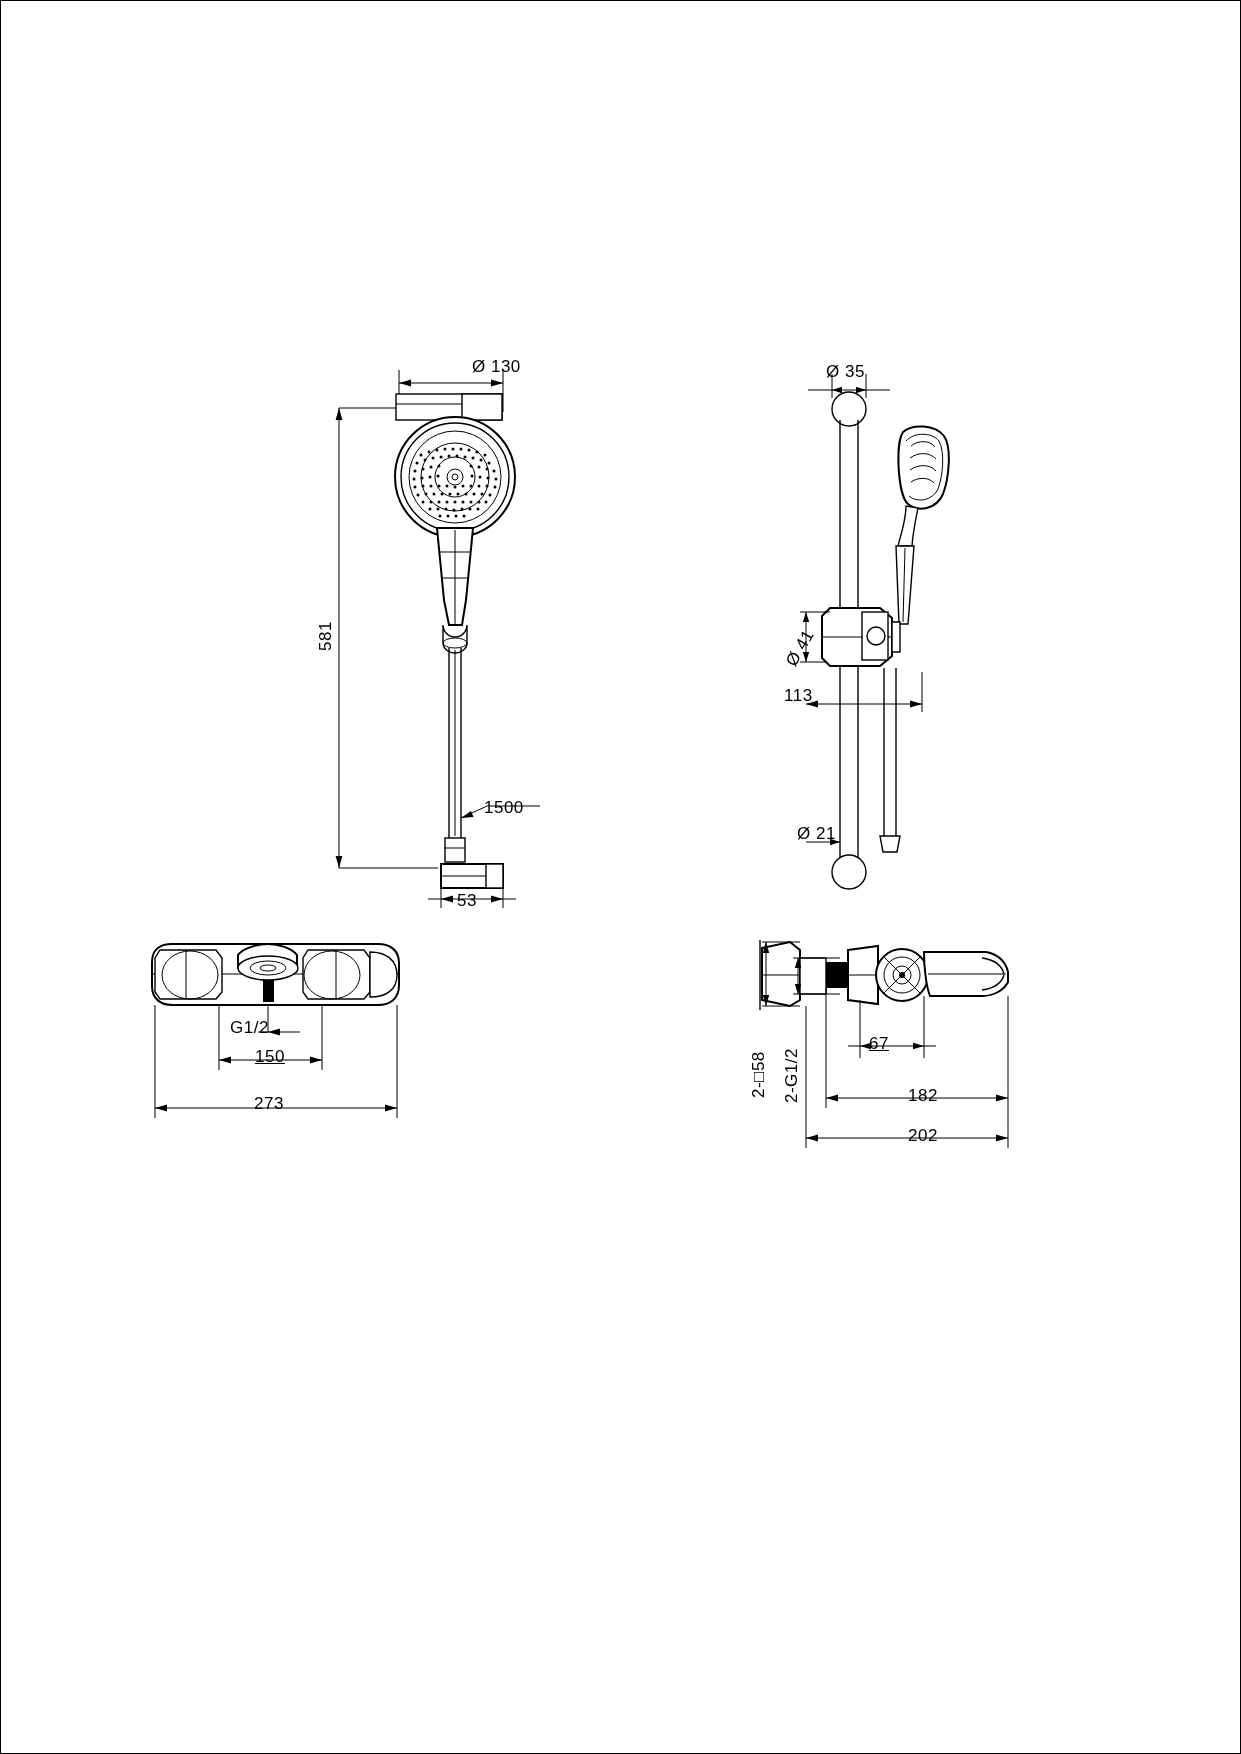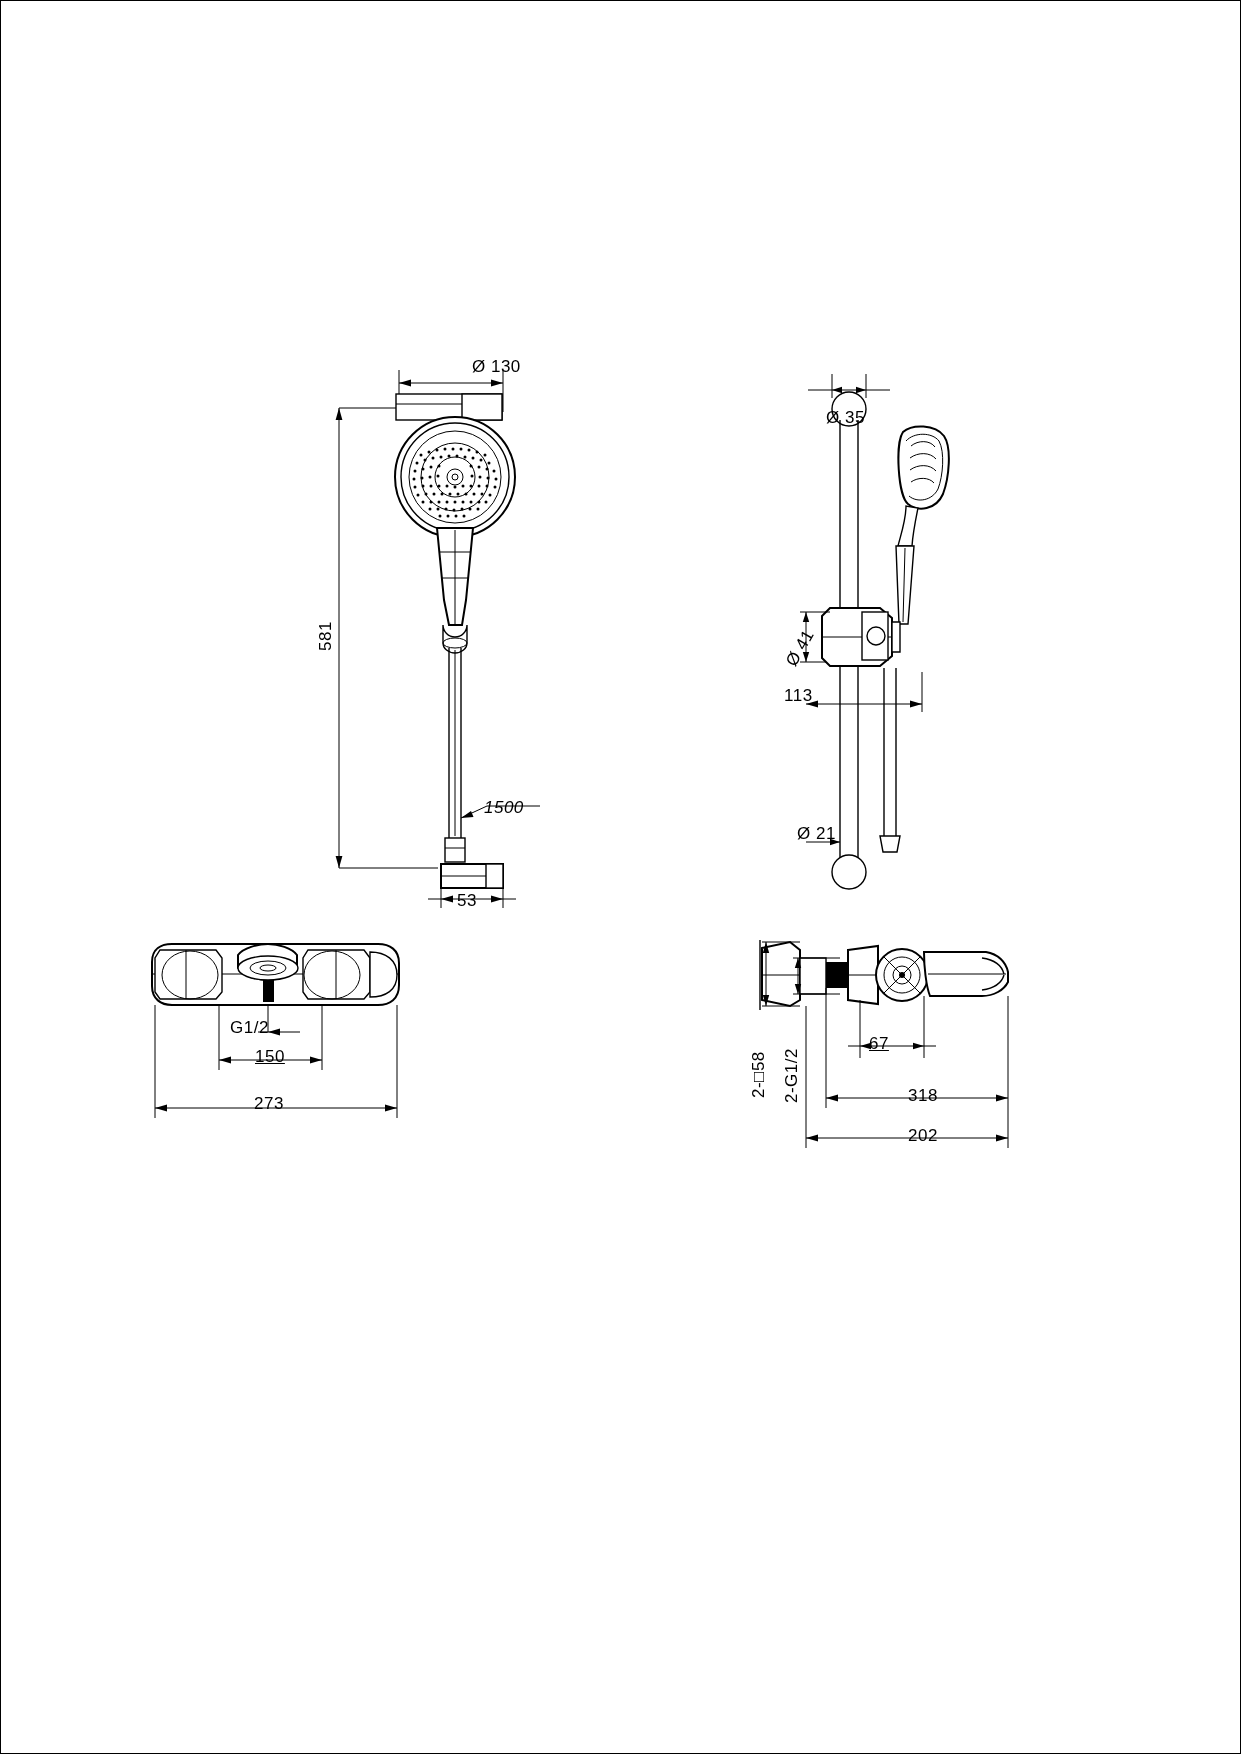--- a/index.html
+++ b/index.html
@@ -305,31 +305,31 @@
       <line class="ln thin" x1="806" y1="1006" x2="806" y2="1148"></line>
       <line class="ln thin" x1="1008" y1="1108" x2="1008" y2="1148"></line>
       <line class="ln thin" x1="806" y1="1138" x2="1008" y2="1138"></line>
       <path class="fillk" d="M806,1138 l12,-3.4 v6.8 z"></path>
       <path class="fillk" d="M1008,1138 l-12,-3.4 v6.8 z"></path>
     </g>
   </svg>
 
   <div class="dim" style="left:424px; top:357px;margin-left:48px;">Ø 130</div>
   <div class="dim v" style="left:316px; top:651px; transform:rotate(-90deg);">581</div>
-  <div class="dim" style="left:484px; top:798px;font-style:italic;">1500</div>
+  <div class="dim" style="left:484px; top:798px;">1500</div>
   <div class="dim" style="left:457px; top:891px;">53</div>
 
-  <div class="dim" style="left:826px; top:362px;margin-top:46px;">Ø 35</div>
+  <div class="dim" style="left:826px; top:362px;">Ø 35</div>
   <div class="dim v" style="left:782px; top:660px; transform:rotate(-60deg);">Ø 41</div>
   <div class="dim" style="left:768px; top:686px;margin-left:16px;">113</div>
   <div class="dim" style="left:797px; top:824px;">Ø 21</div>
 
   <div class="dim" style="left:230px; top:1018px;">G1/2</div>
   <div class="dim" style="left:255px; top:1047px;text-decoration:underline;">150</div>
   <div class="dim" style="left:254px; top:1094px;">273</div>
 
   <div class="dim v" style="left:749px; top:1098px; transform:rotate(-90deg);">2-□58</div>
   <div class="dim v" style="left:782px; top:1103px; transform:rotate(-90deg);">2-G1/2</div>
   <div class="dim" style="left:869px; top:1034px;text-decoration:underline;">67</div>
-  <div class="dim" style="left:908px; top:1086px;">318</div>
+  <div class="dim" style="left:908px; top:1086px;">182</div>
   <div class="dim" style="left:908px; top:1126px;">202</div>
 
 </div>
 
 </body></html>

